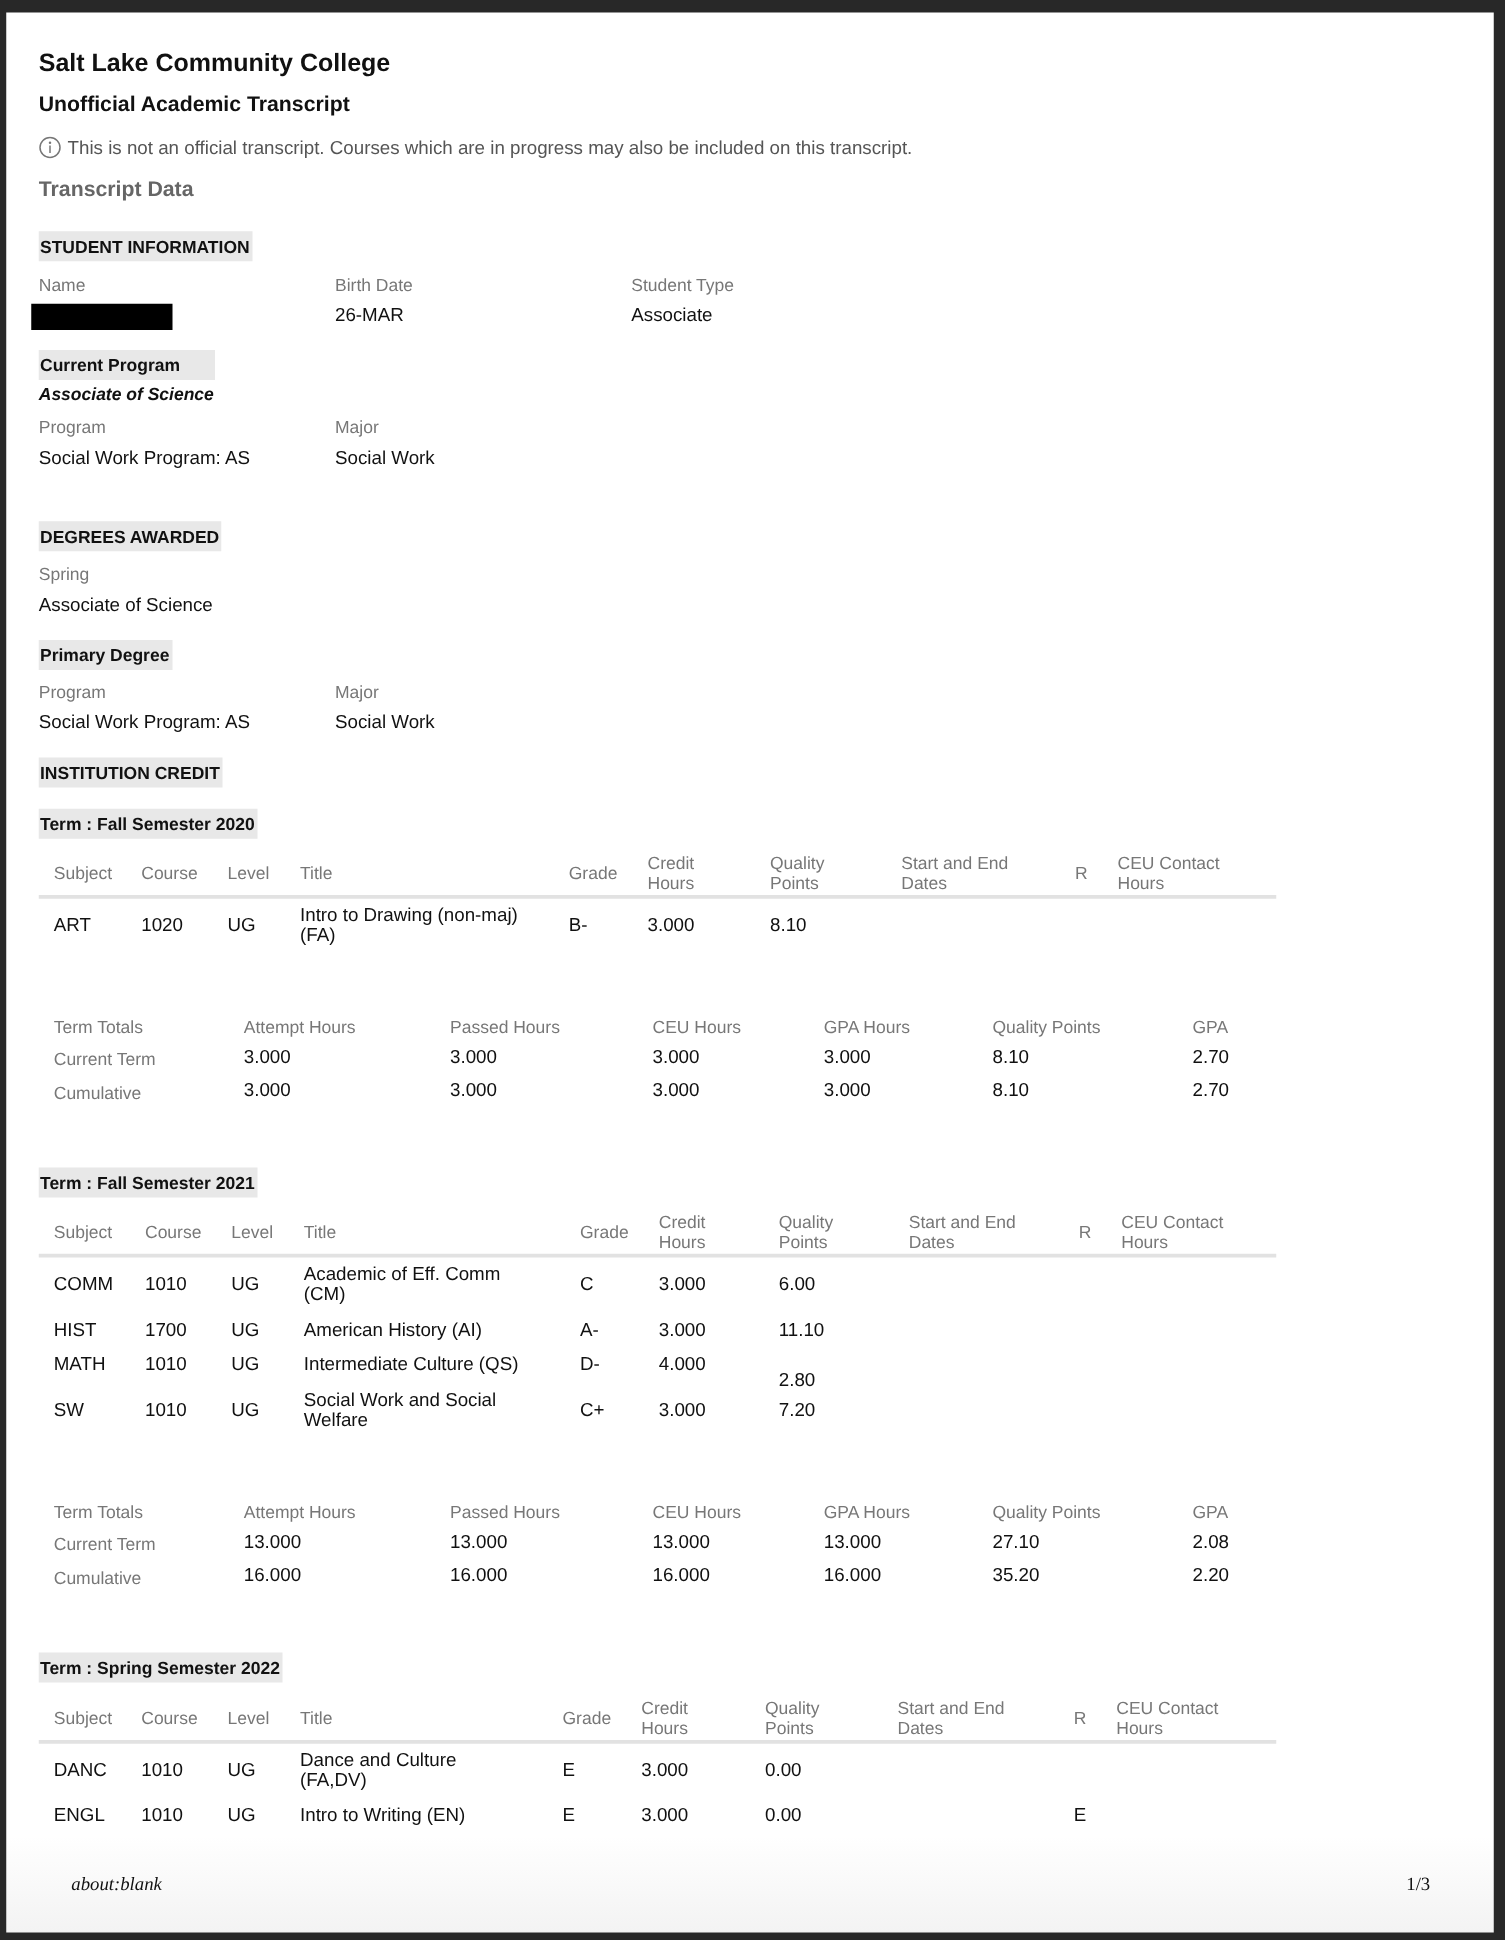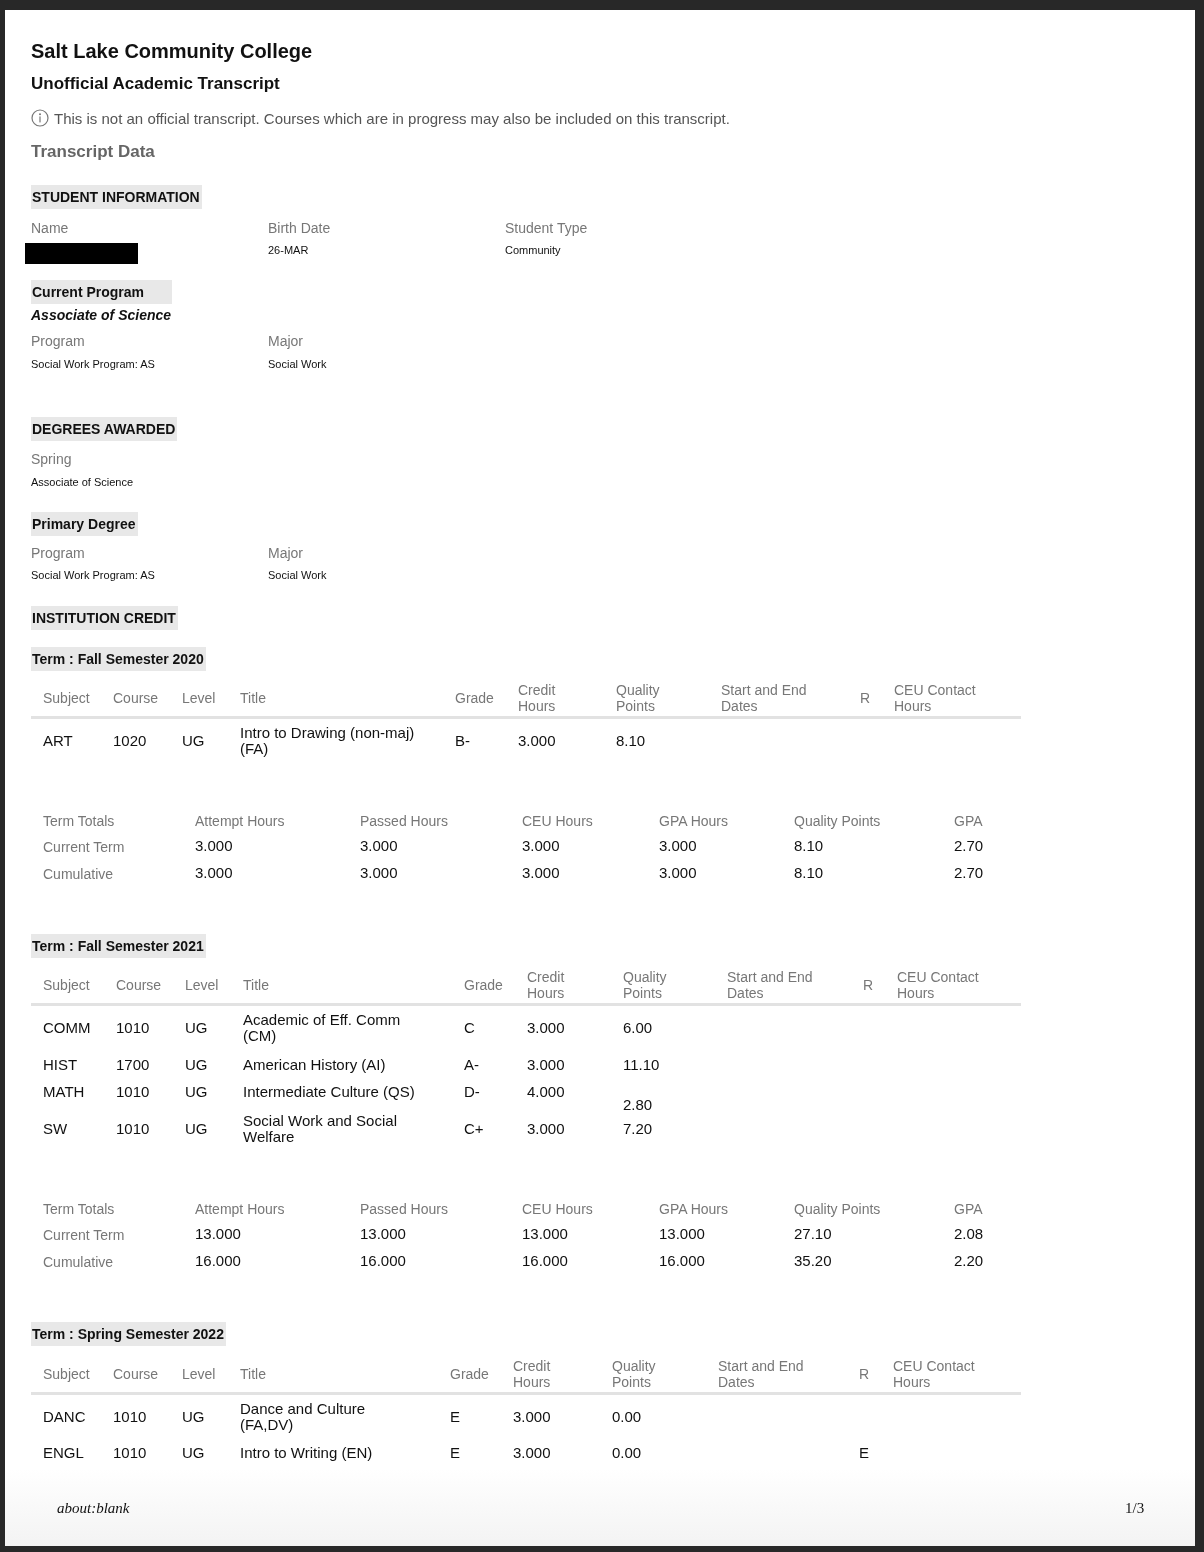--- a/index.html
+++ b/index.html
@@ -21,21 +21,21 @@
     .h1 { font-size: 20px; font-weight: bold; color: #111; }
     .h2 { font-size: 17px; font-weight: bold; color: #111; }
     .notice { font-size: 15px; color: #555; display: flex; align-items: center; }
     .notice svg { margin-right: 5px; }
     .h3 { font-size: 17px; font-weight: bold; color: #666; }
     .badge {
       background: #e8e8e8; font-size: 14px; font-weight: bold; color: #111;
       padding: 4px 0 4px 1px; padding-right: 2px;
     }
     .lbl { font-size: 14px; color: #777; }
-    .val { font-size: 11px; color: #111; }
+    .val { font-size: 15px; color: #111; }
     .italic { font-style: italic; font-weight: bold; font-size: 14px; color: #111; }
     .redact { background: #000; }
     .th { font-size: 14px; color: #777; line-height: 16px; }
     .td { font-size: 15px; color: #111; line-height: 16px; }
     .rule { position: absolute; height: 3px; background: #e2e2e2; }
     .foot { font-family: "Liberation Serif", serif; font-size: 15px; color: #111; }
   </style>
 </head>
 <body>
 
@@ -52,21 +52,21 @@
     <span>This is not an official transcript. Courses which are in progress may also be included on this transcript.</span>
   </div>
   <div class="abs h3" style="left:26px; top:132px;">Transcript Data</div>
 
   <div class="abs badge" style="left:26px; top:175px;">STUDENT INFORMATION</div>
   <div class="abs lbl" style="left:26px; top:210px;">Name</div>
   <div class="abs redact" style="left:20px; top:233px; width:113px; height:21px;"></div>
   <div class="abs lbl" style="left:263px; top:210px;">Birth Date</div>
   <div class="abs val" style="left:263px; top:234px;">26-MAR</div>
   <div class="abs lbl" style="left:500px; top:210px;">Student Type</div>
-  <div class="abs val" style="left:500px; top:234px;">Community</div>
+  <div class="abs val" style="left:500px; top:234px;">Associate</div>
 
   <div class="abs badge" style="left:26px; top:270px; width:138px;">Current Program</div>
   <div class="abs italic" style="left:26px; top:297px;">Associate of Science</div>
   <div class="abs lbl" style="left:26px; top:323px;">Program</div>
   <div class="abs val" style="left:26px; top:348px;">Social Work Program: AS</div>
   <div class="abs lbl" style="left:263px; top:323px;">Major</div>
   <div class="abs val" style="left:263px; top:348px;">Social Work</div>
 
   <div class="abs badge" style="left:26px; top:407px;">DEGREES AWARDED</div>
   <div class="abs lbl" style="left:26px; top:441px;">Spring</div>

